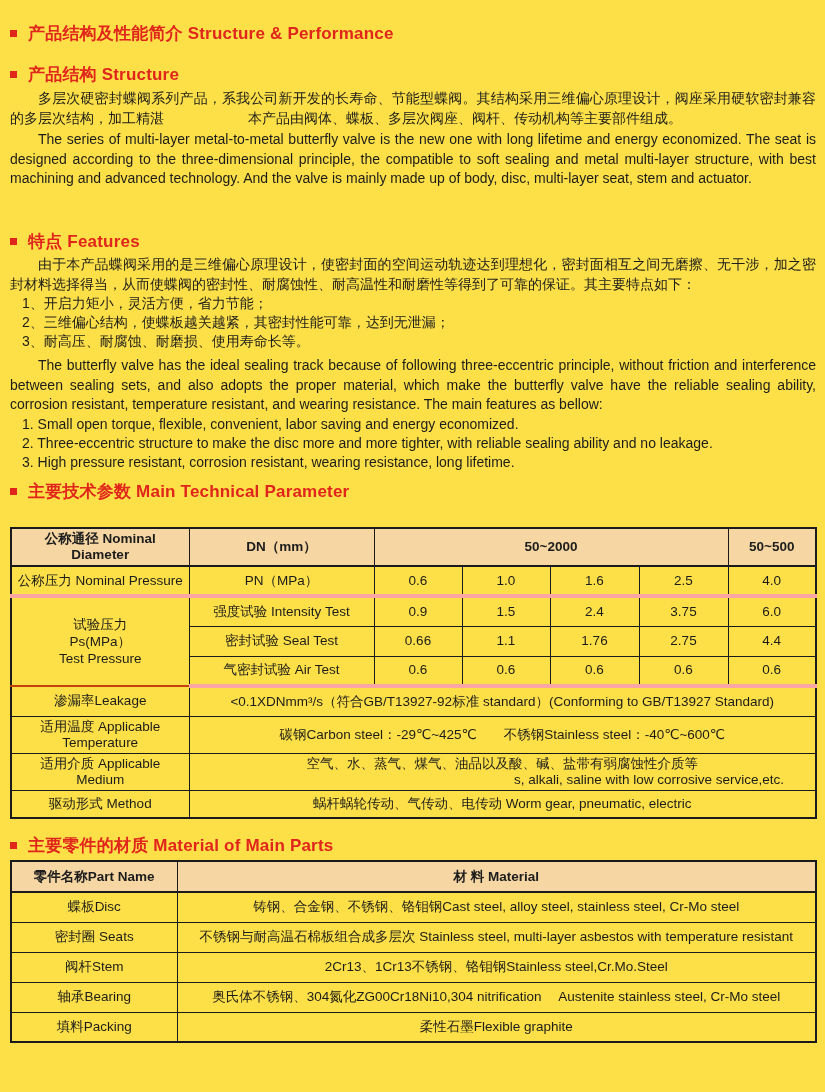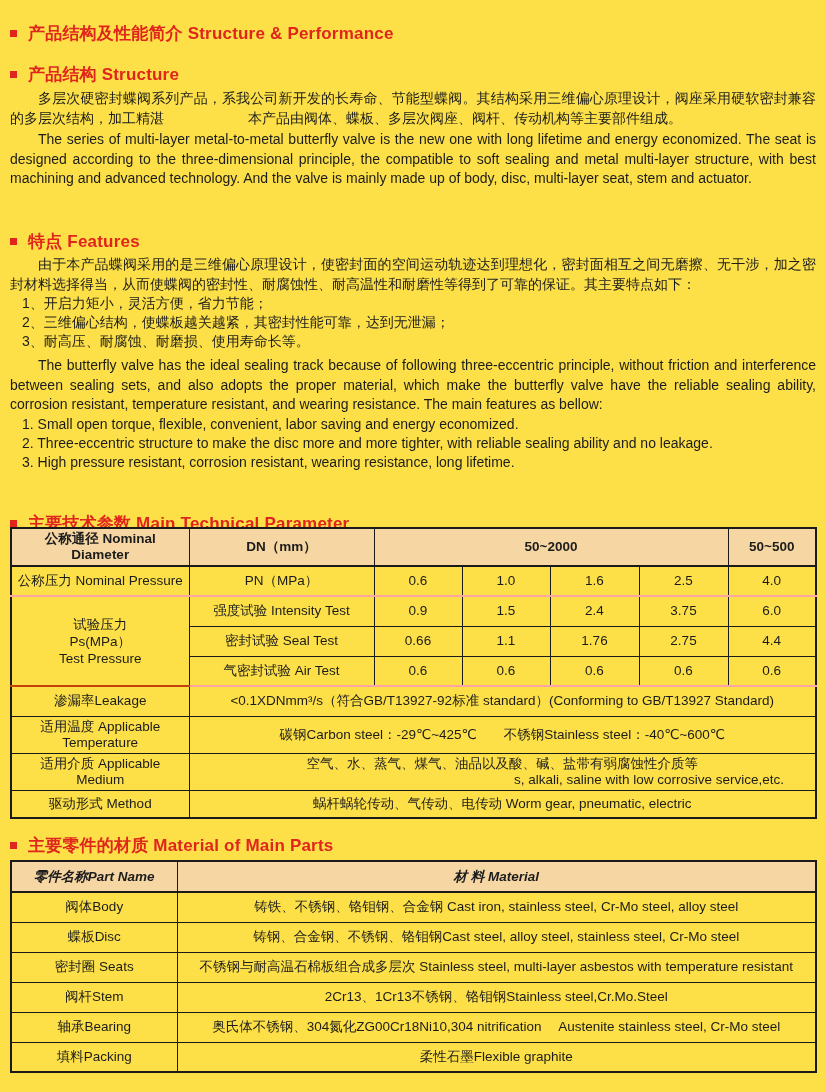--- a/index.html
+++ b/index.html
@@ -29,21 +29,21 @@
   table{border-collapse:collapse;table-layout:fixed;width:805px;}
   td{
     border:1px solid #1a1a1a;
     text-align:center;vertical-align:middle;
     font-size:13.5px;line-height:16px;
     padding:2px 3px;
     overflow:hidden;
   }
   .tbl{border:2px solid #1a1a1a;}
   .hdr td{background:#f6d7a4;border-bottom:2px solid #1a1a1a;font-weight:bold;}
-  .thickb td{border-bottom:2px solid #fca5a5;}
+  .thickb td{border-bottom:4px solid #fca5a5;}
   .label-cell{font-size:13.5px;}
   .tp-label{line-height:17px;}
   .med-line1{display:block;text-align:center;font-size:13.5px;line-height:16px;}
   .med-line2{display:block;text-align:right;padding-right:28px;font-size:13.5px;line-height:16px;}
   .mat-tbl td{font-size:13.5px;}
 </style>
 </head>
 <body>
 
 <div id="page">
@@ -74,21 +74,21 @@
     <div class="list-item">3、耐高压、耐腐蚀、耐磨损、使用寿命长等。</div>
   </div>
 
   <div class="abs en-list" style="top:356px;">
     <div class="para indent">The butterfly valve has the ideal sealing track because of following three-eccentric principle, without friction and interference between sealing sets, and also adopts the proper material, which make the butterfly valve have the reliable sealing ability, corrosion resistant, temperature resistant, and wearing resistance. The main features as bellow:</div>
     <div class="list-item">1. Small open torque, flexible, convenient, labor saving and energy economized.</div>
     <div class="list-item">2. Three-eccentric structure to make the disc more and more tighter, with reliable sealing ability and no leakage.</div>
     <div class="list-item">3. High pressure resistant, corrosion resistant, wearing resistance, long lifetime.</div>
   </div>
 
-  <div class="abs sec-title" style="top:512px;">
+  <div class="abs sec-title" style="top:480px;">
     <span class="bullet"></span>
     <span>主要技术参数 Main Technical Parameter</span>
   </div>
 
   <table class="abs tbl" style="top:527px;">
     <colgroup>
       <col style="width:178px">
         <col style="width:185px">
       <col style="width:88px">
         <col style="width:88px">
@@ -167,29 +167,25 @@
     <span class="bullet"></span>
     <span>主要零件的材质 Material of Main Parts</span>
   </div>
 
   <table class="abs tbl mat-tbl" style="top:860px;">
     <colgroup>
       <col style="width:166px">
         <col style="width:639px">
     </colgroup>
     <tbody>
-        <tr class="hdr" style="height:31px;font-style:italic;">
+        <tr class="hdr" style="height:31px;">
       <td>零件名称Part Name</td>
       <td>材 料 Material</td>
     </tr>
     <tr style="height:30px;">
-      <td>阀体Body</td>
-      <td>铸铁、不锈钢、铬钼钢、合金钢 Cast iron, stainless steel, Cr-Mo steel, alloy steel</td>
-    </tr>
-    <tr style="height:30px;">
       <td>蝶板Disc</td>
       <td>铸钢、合金钢、不锈钢、铬钼钢Cast steel, alloy steel, stainless steel, Cr-Mo steel</td>
     </tr>
     <tr style="height:30px;">
       <td>密封圈 Seats</td>
       <td>不锈钢与耐高温石棉板组合成多层次 Stainless steel, multi-layer asbestos with temperature resistant</td>
     </tr>
     <tr style="height:30px;">
       <td>阀杆Stem</td>
       <td>2Cr13、1Cr13不锈钢、铬钼钢Stainless steel,Cr.Mo.Steel</td>

